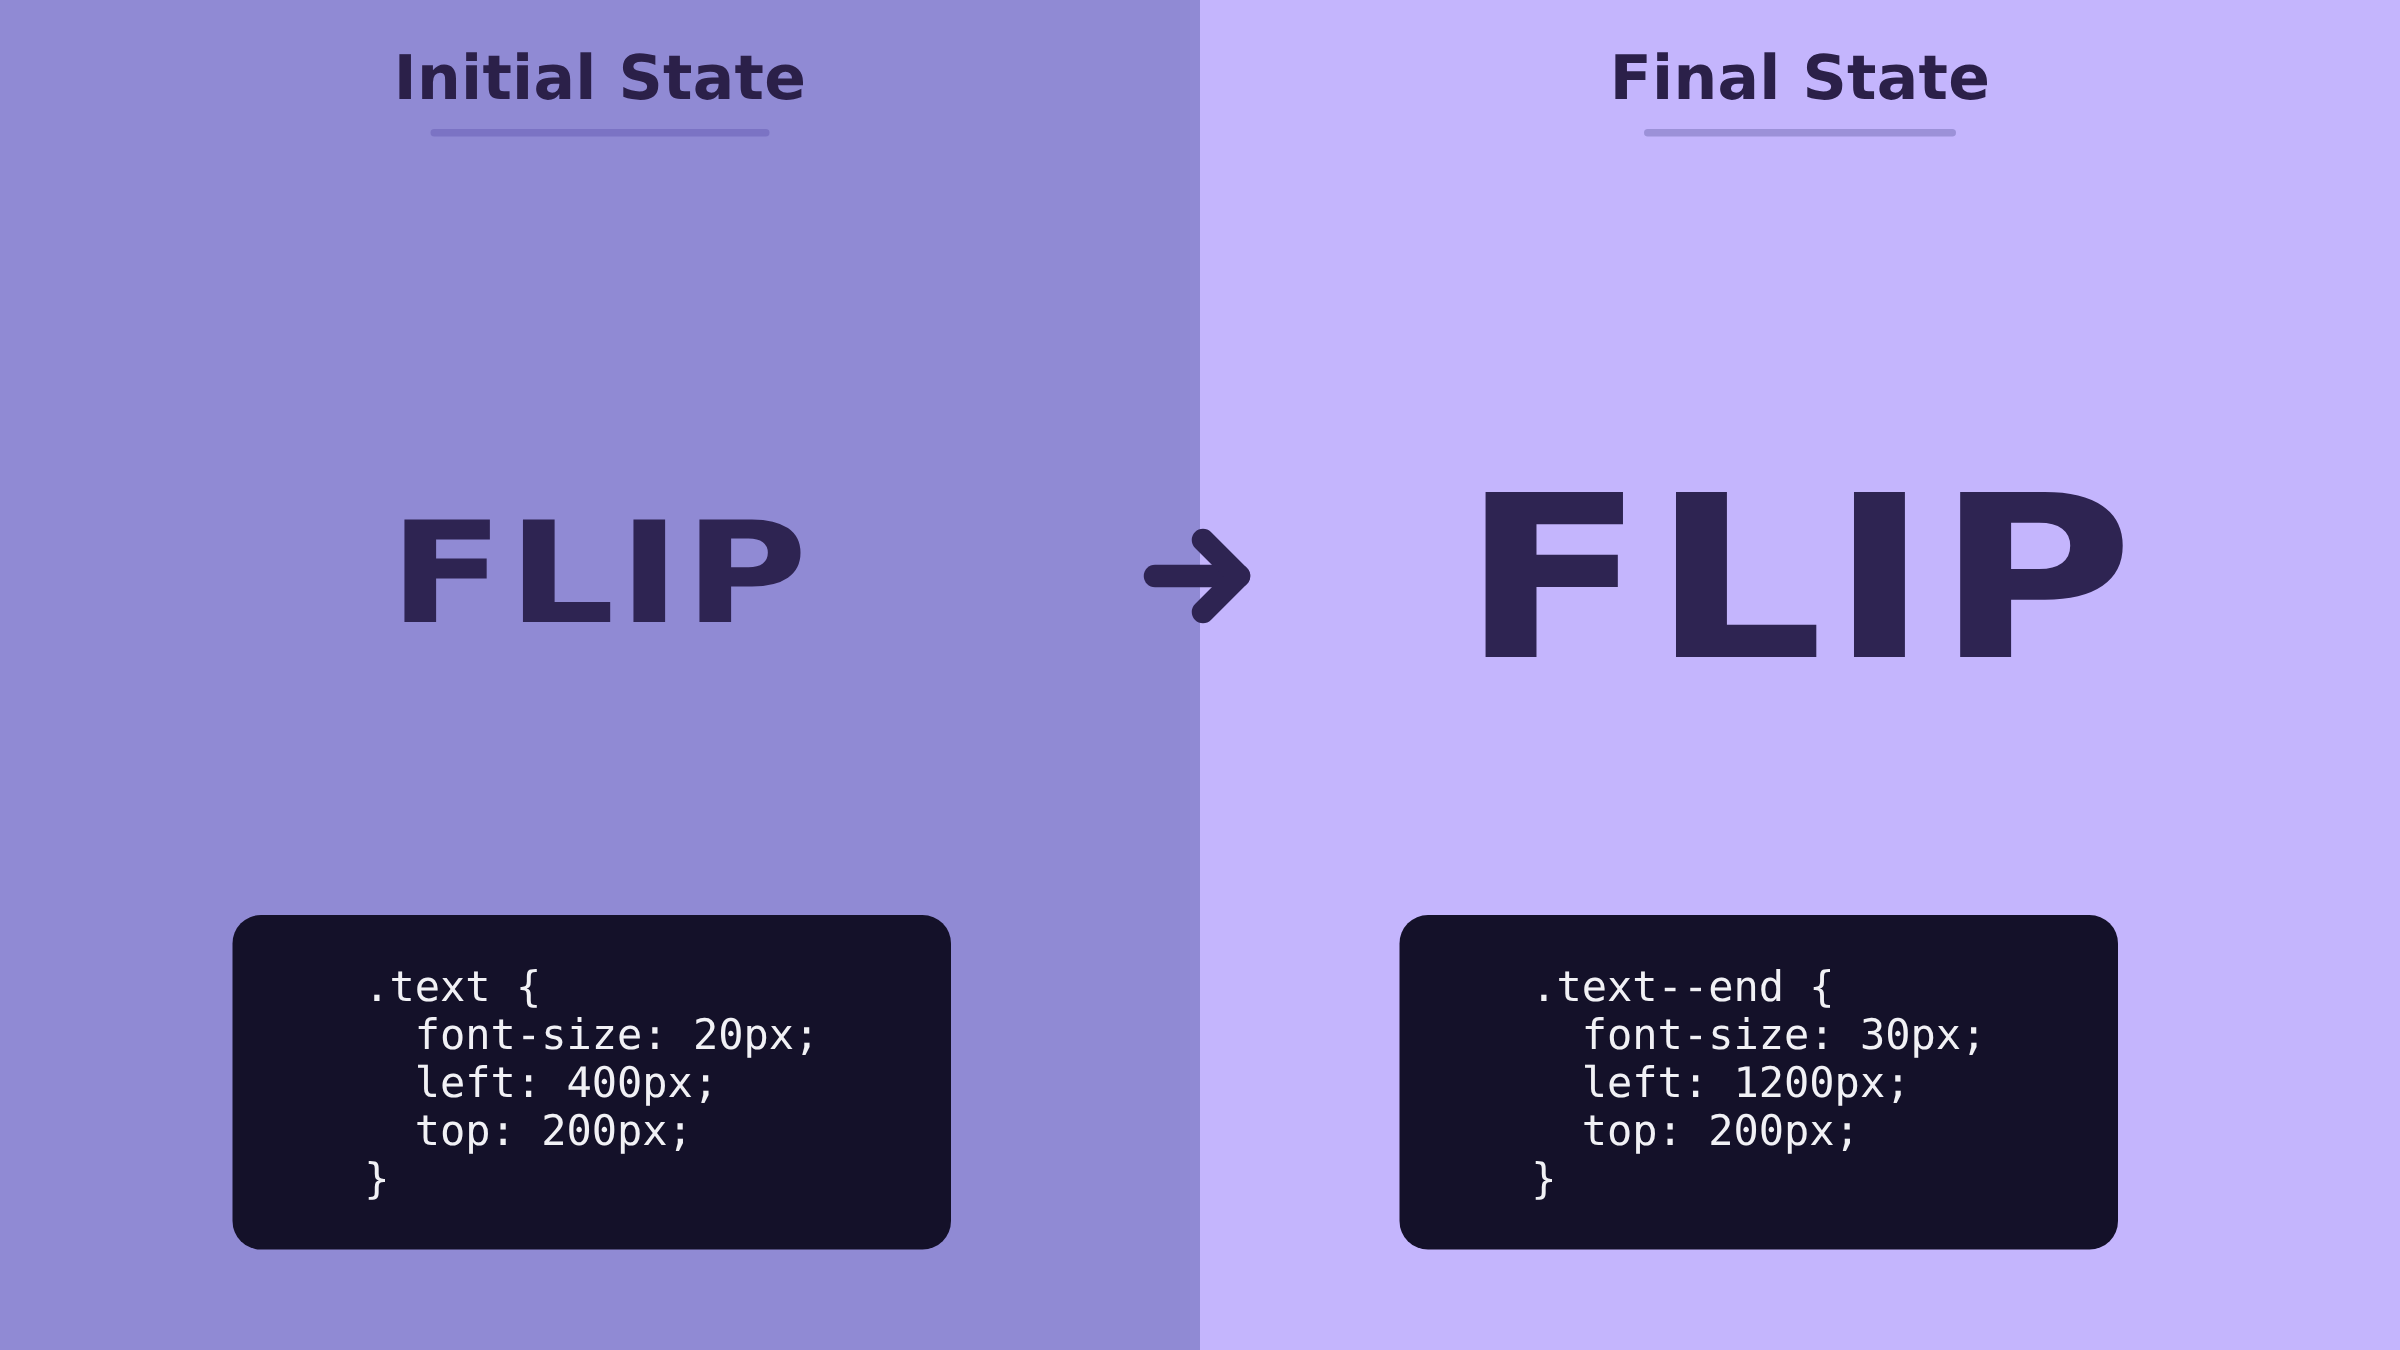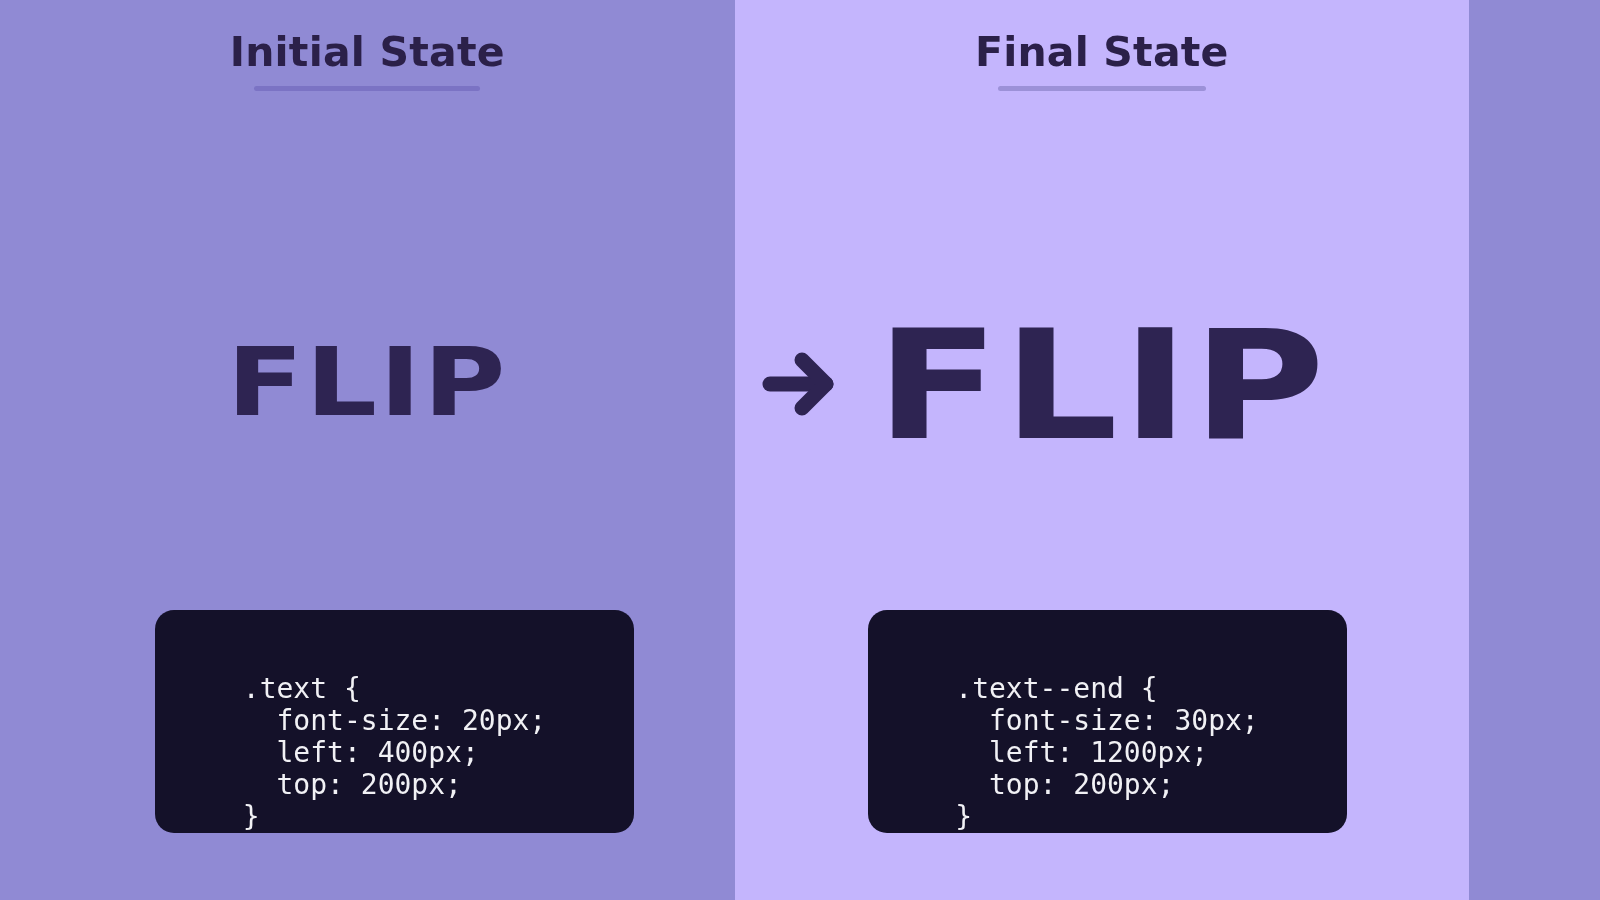--- a/index.html
+++ b/index.html
@@ -11,21 +11,21 @@
     overflow: hidden;
   }
 
   body {
     font-family: "Liberation Sans", sans-serif;
     background: #908AD4;
   }
 
   #stage {
     position: relative;
-    width: 1469px;
+    width: 1600px;
     height: 900px;
     display: flex;
   }
 
   
   .panel {
     position: relative;
     width: 800px;
     height: 900px;
     overflow: hidden;
@@ -93,21 +93,21 @@
 
   
   .code-card {
     position: absolute;
     top: 610px;
     width: 479px;
     height: 223px;
     background: #141129;
     border-radius: 19px;
     display: flex;
-    align-items: flex-end;
+    align-items: center;
     justify-content: center;
     overflow: hidden;
   }
   .panel--initial .code-card { left: 155px; }
   .panel--final   .code-card { left: 133px; }
 
   .code-card__pre {
     font-family: "DejaVu Sans Mono", monospace;
     font-size: 28px;
     line-height: 32px;

